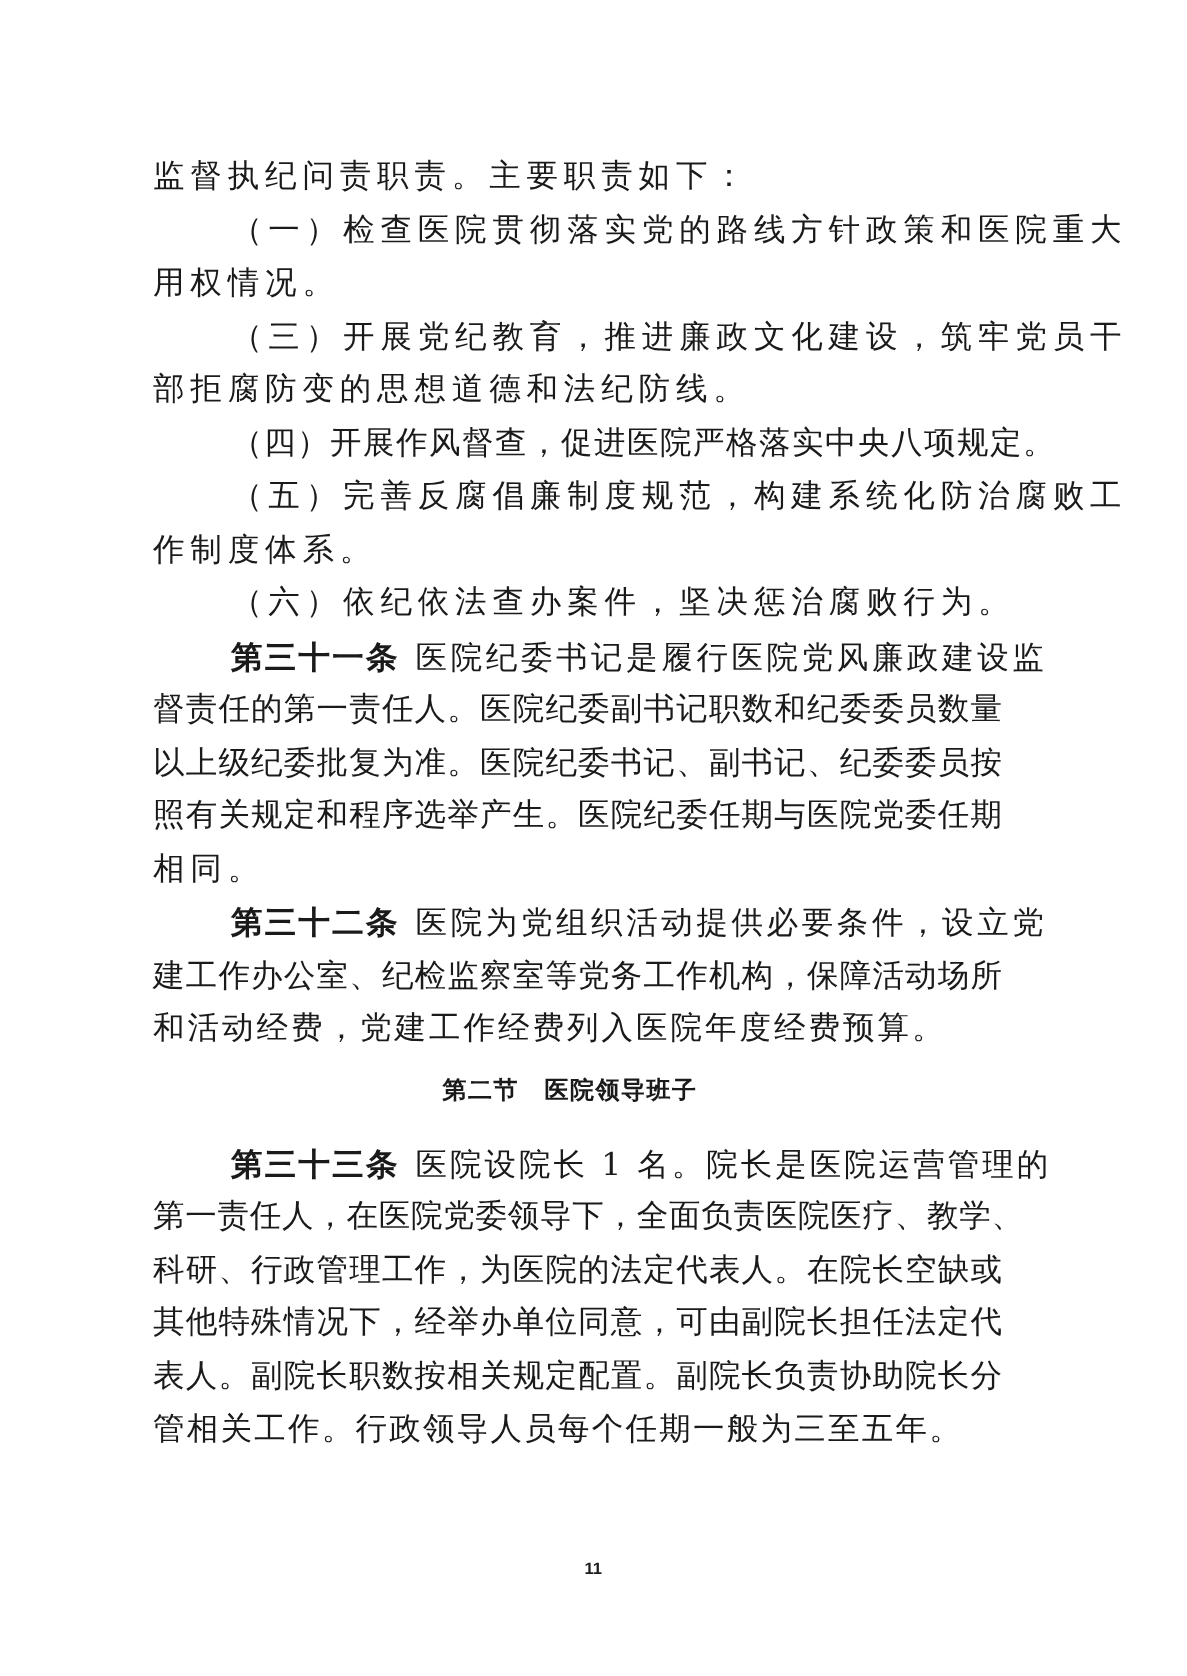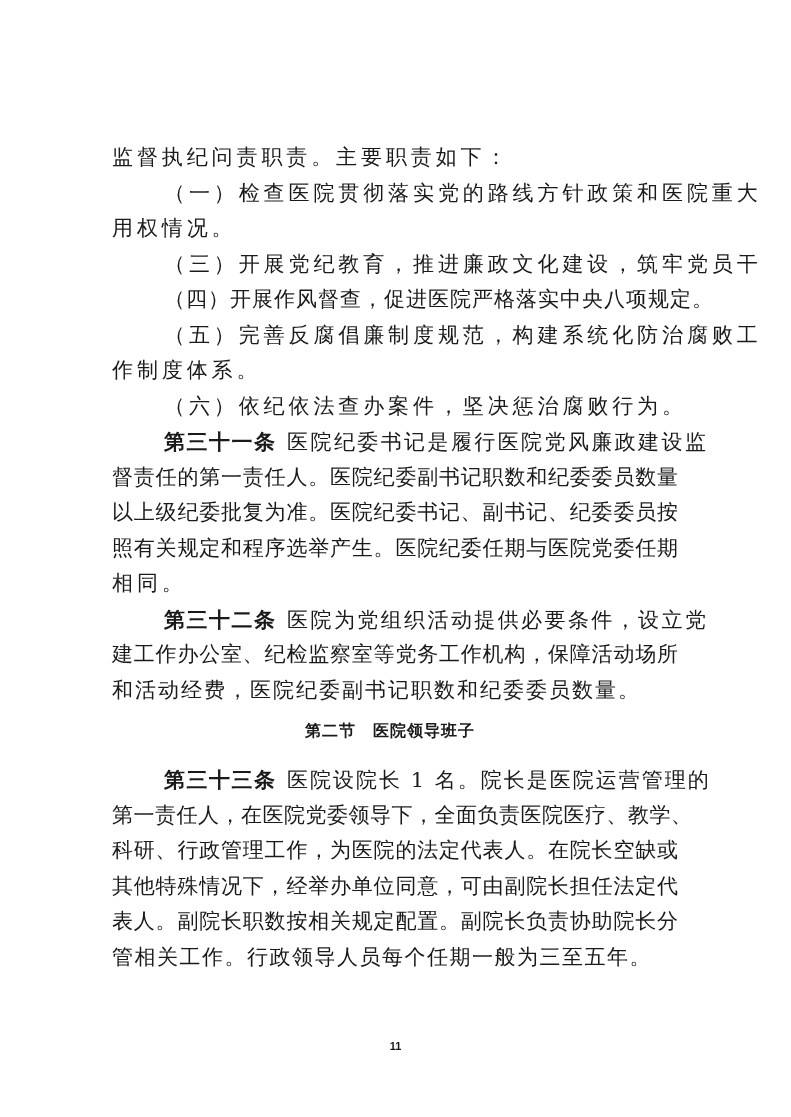--- a/index.html
+++ b/index.html
@@ -1,19 +1,19 @@
 <!DOCTYPE html>
 <html><head>
 <meta charset="utf-8">
 <style>
   html, body { margin:0; padding:0; background:#ffffff; }
   body { width:791px; height:1117px; position:relative; overflow:hidden;
          font-family:"DejaVu Serif","Liberation Serif",serif; color:#1a1a1a; }
   .page { position:absolute; left:0; top:0; width:791px; height:1117px; }
-  .body-text { position:absolute; left:112px; top:100px; width:556px;margin-top:40px; }
+  .body-text { position:absolute; left:102px; top:100px; width:556px; }
   .line { height:35.5px; line-height:35.5px; font-size:21px; white-space:nowrap;
           letter-spacing:3.9px; }
   .ind { padding-left:52px; }
   .bold { font-weight:bold; letter-spacing:1.5px; }
   .heading { text-align:center; font-weight:bold; font-size:16px; letter-spacing:1px;
              height:38px; line-height:38px; margin-top:4px; }
   .gap { height:12px; }
   .page-number { position:absolute; top:1040px; left:0; width:791px; text-align:center;
                  font-size:11px; font-weight:bold; font-family:Liberation Sans, sans-serif; }
 </style>
@@ -22,20 +22,21 @@
 
 <div class="page">
   <div class="body-text">
     <div class="line">监督执纪问责职责。主要职责如下：</div>
 
     <div class="line ind">（一）检查医院贯彻落实党的路线方针政策和医院重大</div>
 
     <div class="line">用权情况。</div>
 
     <div class="line ind">（三）开展党纪教育，推进廉政文化建设，筑牢党员干</div>
+    <div class="line">部拒腐防变的思想道德和法纪防线。</div>
 
     <div class="line ind" style="letter-spacing:1px">（四）开展作风督查，促进医院严格落实中央八项规定。</div>
 
     <div class="line ind">（五）完善反腐倡廉制度规范，构建系统化防治腐败工</div>
     <div class="line">作制度体系。</div>
 
     <div class="line ind">（六）依纪依法查办案件，坚决惩治腐败行为。</div>
 
     <div class="line ind">
       <span class="bold">第三十一条</span>
@@ -44,21 +45,21 @@
     <div class="line" style="letter-spacing:0.8px">督责任的第一责任人。医院纪委副书记职数和纪委委员数量</div>
     <div class="line" style="letter-spacing:0.8px">以上级纪委批复为准。医院纪委书记、副书记、纪委委员按</div>
     <div class="line" style="letter-spacing:0.8px">照有关规定和程序选举产生。医院纪委任期与医院党委任期</div>
     <div class="line">相同。</div>
 
     <div class="line ind">
       <span class="bold">第三十二条</span>
       <span style="letter-spacing:2.4px">医院为党组织活动提供必要条件，设立党</span>
     </div>
     <div class="line" style="letter-spacing:0.8px">建工作办公室、纪检监察室等党务工作机构，保障活动场所</div>
-    <div class="line" style="letter-spacing:2px">和活动经费，医院纪委副书记职数和纪委委员数量。</div>
+    <div class="line" style="letter-spacing:2px">和活动经费，党建工作经费列入医院年度经费预算。</div>
 
     <div class="heading">第二节　医院领导班子</div>
     <div class="gap"></div>
 
     <div class="line ind">
       <span class="bold">第三十三条</span>
       <span style="letter-spacing:2px">医院设院长 1 名。院长是医院运营管理的</span>
     </div>
     <div class="line" style="letter-spacing:0.5px">第一责任人，在医院党委领导下，全面负责医院医疗、教学、</div>
     <div class="line" style="letter-spacing:0.8px">科研、行政管理工作，为医院的法定代表人。在院长空缺或</div>

